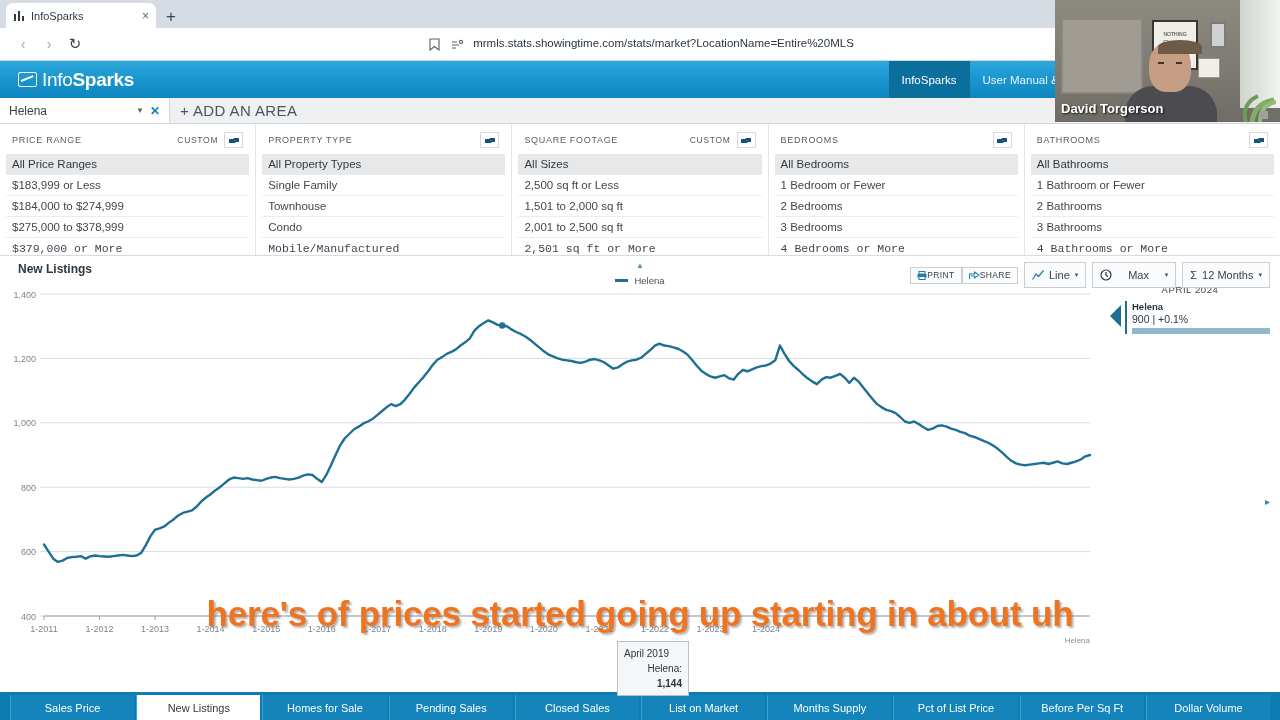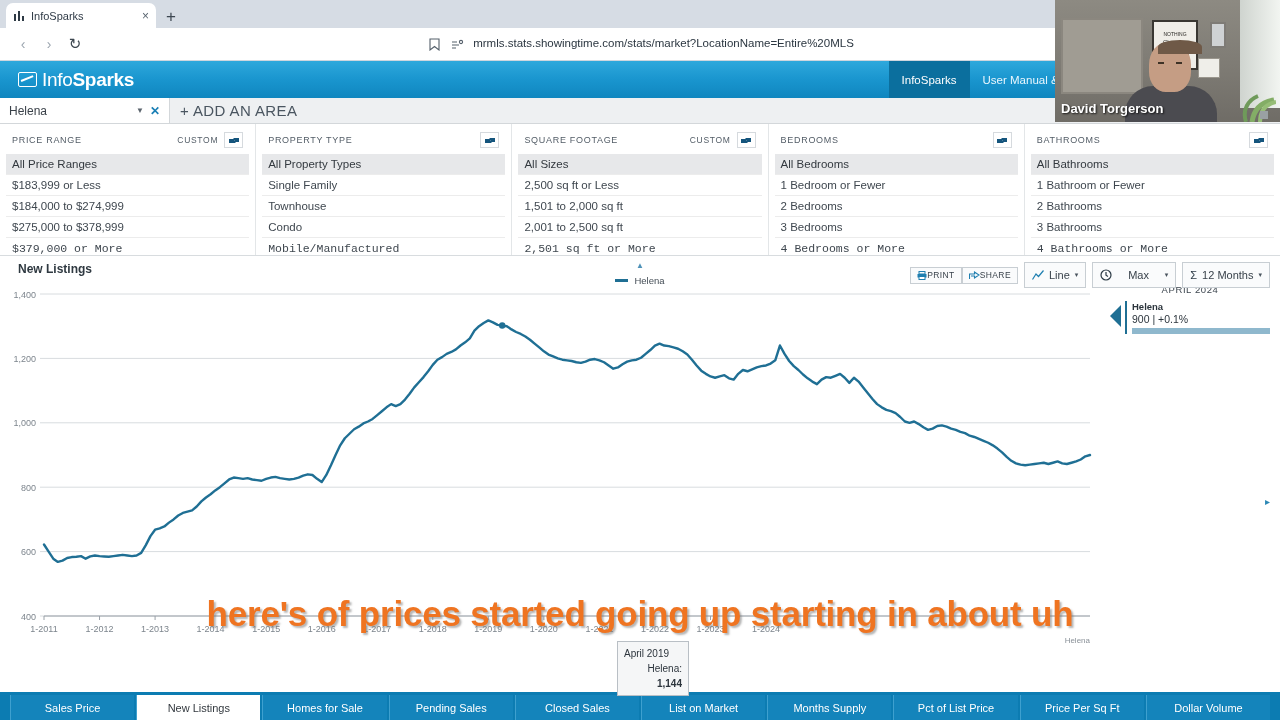--- a/index.html
+++ b/index.html
@@ -583,21 +583,21 @@
 
   <div class="metric-tabs">
     <div class="metric-tab">Sales Price</div>
     <div class="metric-tab active">New Listings</div>
     <div class="metric-tab">Homes for Sale</div>
     <div class="metric-tab">Pending Sales</div>
     <div class="metric-tab">Closed Sales</div>
     <div class="metric-tab">List on Market</div>
     <div class="metric-tab">Months Supply</div>
     <div class="metric-tab">Pct of List Price</div>
-    <div class="metric-tab">Price Per Sq Ft</div>
+    <div class="metric-tab">Before Per Sq Ft</div>
     <div class="metric-tab">Dollar Volume</div>
   </div>
 
   <div class="video-overlay">
     <div class="vo-wall"></div>
     <div class="vo-window"></div>
     <div class="vo-shelf"></div>
     <div class="vo-books">
       <i></i>
         <i></i>

